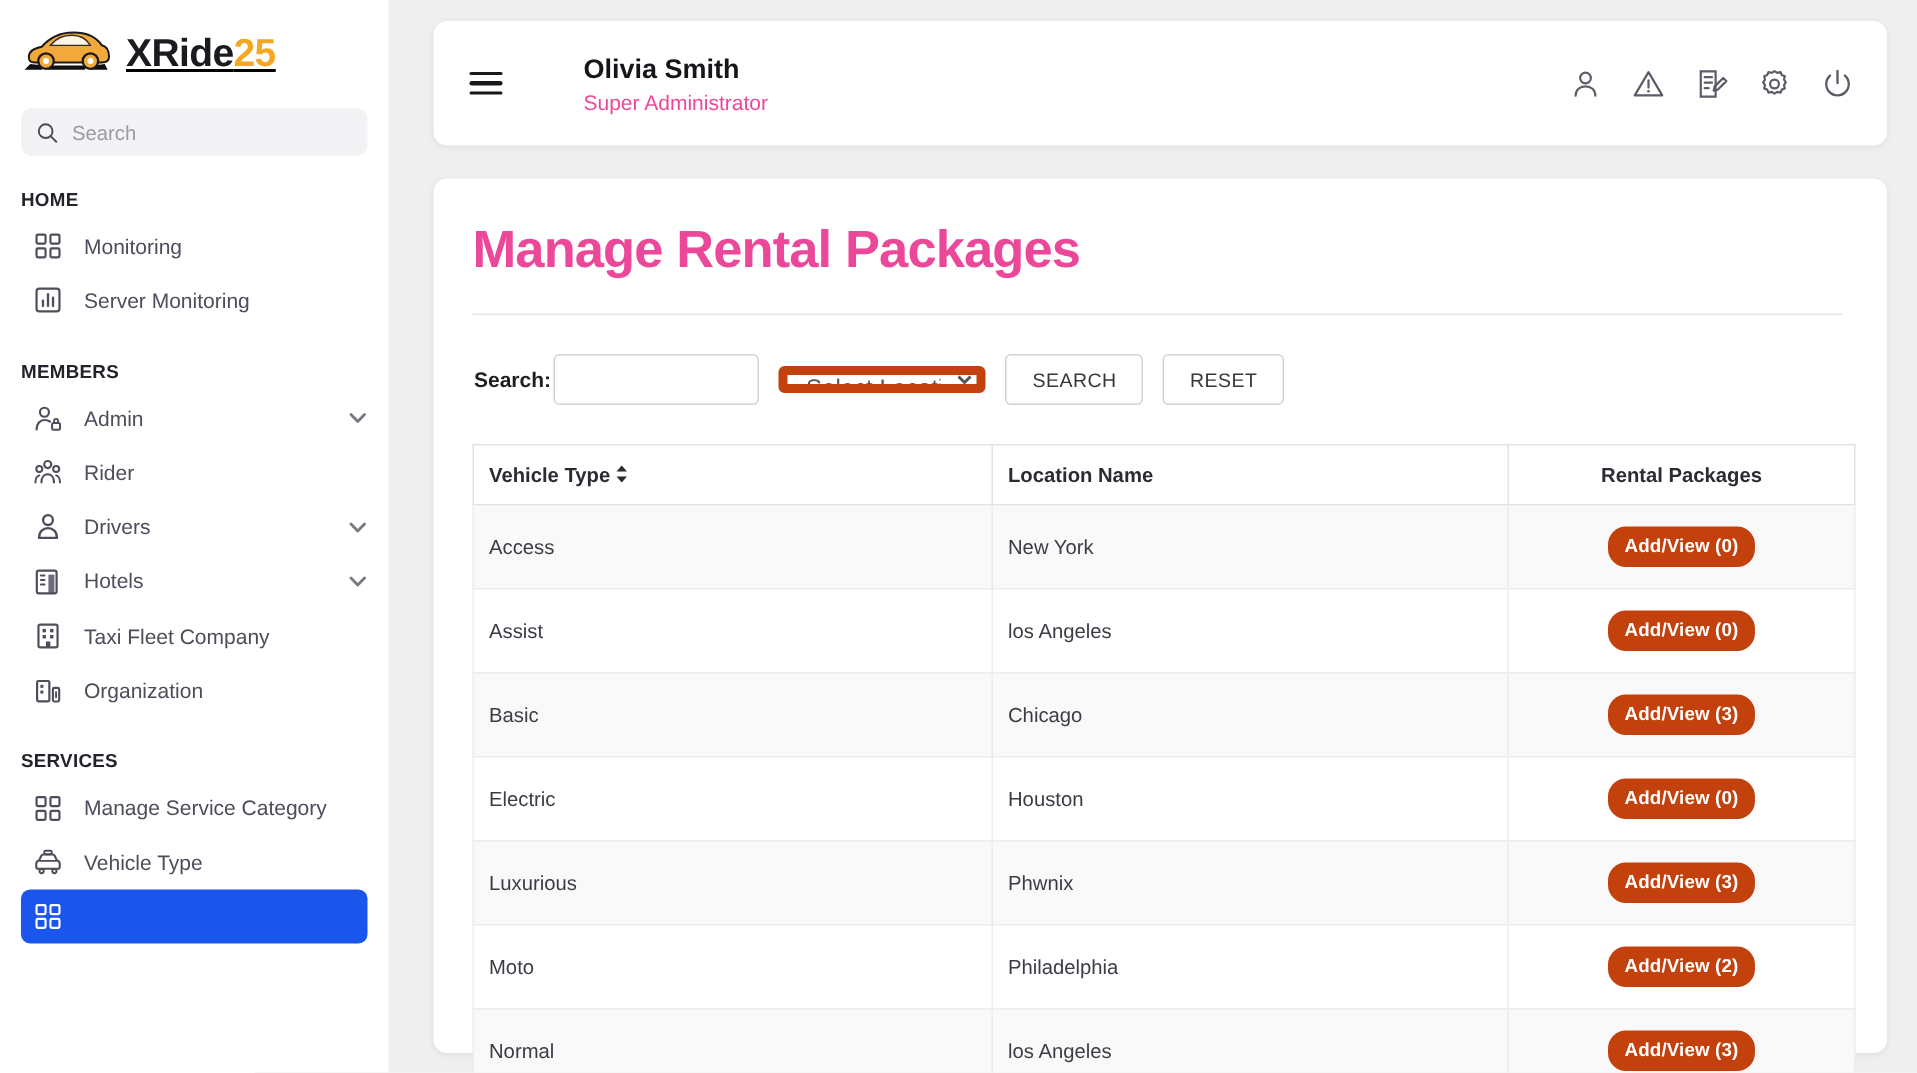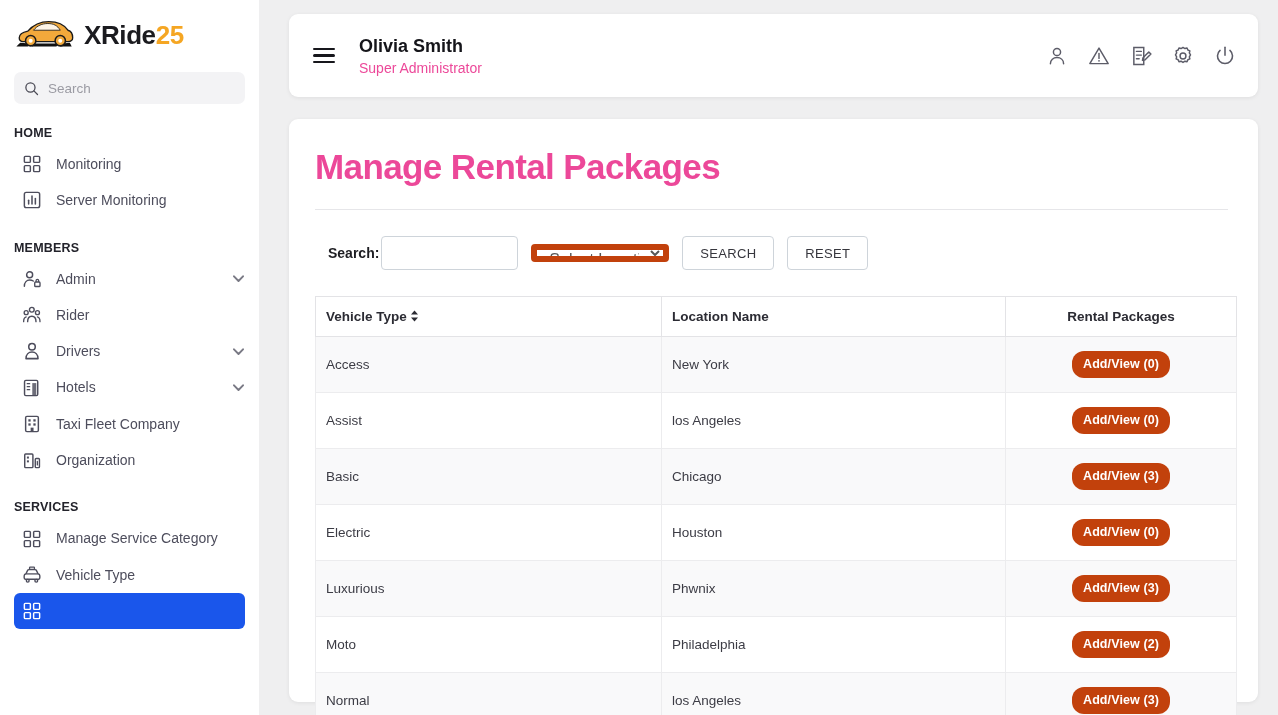--- a/index.html
+++ b/index.html
@@ -16,20 +16,21 @@
     width: 259px; height: 715px;
     background: #ffffff;
     flex: 0 0 259px;
     position: relative;
     overflow: hidden;
   }
   .brand {
     display: flex; align-items: center;
     padding: 14px 0 10px 14px;
     gap: 8px;
+    text-decoration: underline;
   }
   .brand-car { width: 62px; height: 42px; flex: 0 0 62px; }
   .brand-text {
     font-size: 26px; font-weight: bold; letter-spacing: -0.4px;
     color: #1b1b1f; white-space: nowrap;
   }
   .brand-text .accent { color: #f5a623; }
 
   .side-search {
     margin: 6px 14px 0 14px;
@@ -72,20 +73,21 @@
   
   #main {
     flex: 1 1 auto; height: 715px;
     padding: 14px 20px 0 30px;
     overflow: hidden;
   }
   .card {
     background: #ffffff;
     border-radius: 9px;
     box-shadow: 0 1px 4px rgba(0,0,0,.07);
+    gap: 30px;
   }
 
   
   #topbar {
     height: 83px;
     display: flex; align-items: center;
     padding: 0 22px 0 24px;
     margin-bottom: 22px;
   }
   .hamburger { width: 22px; margin-right: 24px; cursor: pointer; }
@@ -108,21 +110,21 @@
     letter-spacing: -0.6px;
     padding: 0 0 22px 0;
     border-bottom: 1px solid #e6e6e9;
   }
 
   .filters {
     display: flex; align-items: center;
     gap: 13px; margin-top: 26px;
     padding-left: 1px;
   }
-  .filters .flabel { font-size: 14px; font-weight: bold; color: #1d1d22; margin-left: 12px; }
+  .filters .flabel { font-size: 14px; font-weight: bold; color: #1d1d22; }
   .f-input {
     width: 137px; height: 34px;
     border: 1px solid #ced4da; border-radius: 4px;
     background: #fff; margin-left: -11px;
     font-family: inherit; font-size: 13px; padding: 0 8px;
     outline: none; color: #333;
   }
   .f-select {
     height: 18px; width: 138px;
     border: 6px solid #c2410c; border-radius: 4px;

